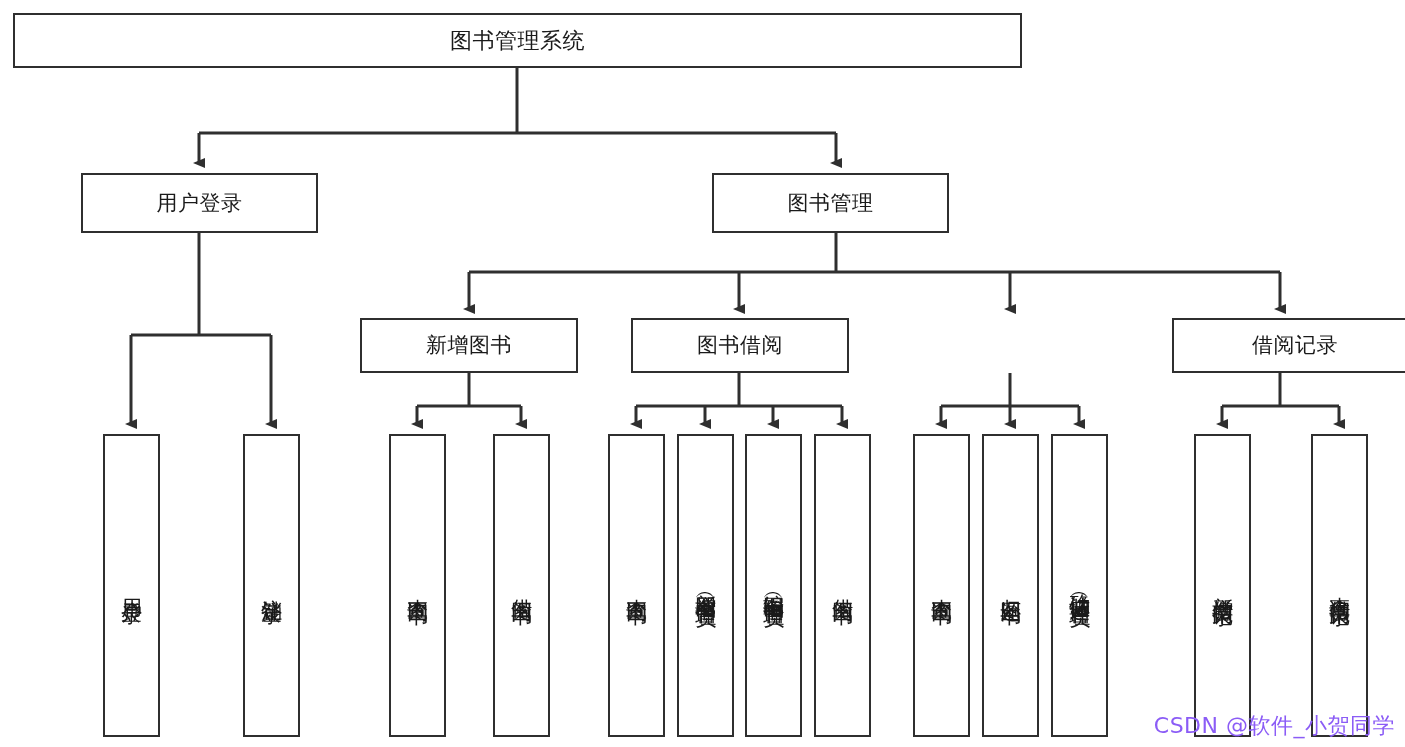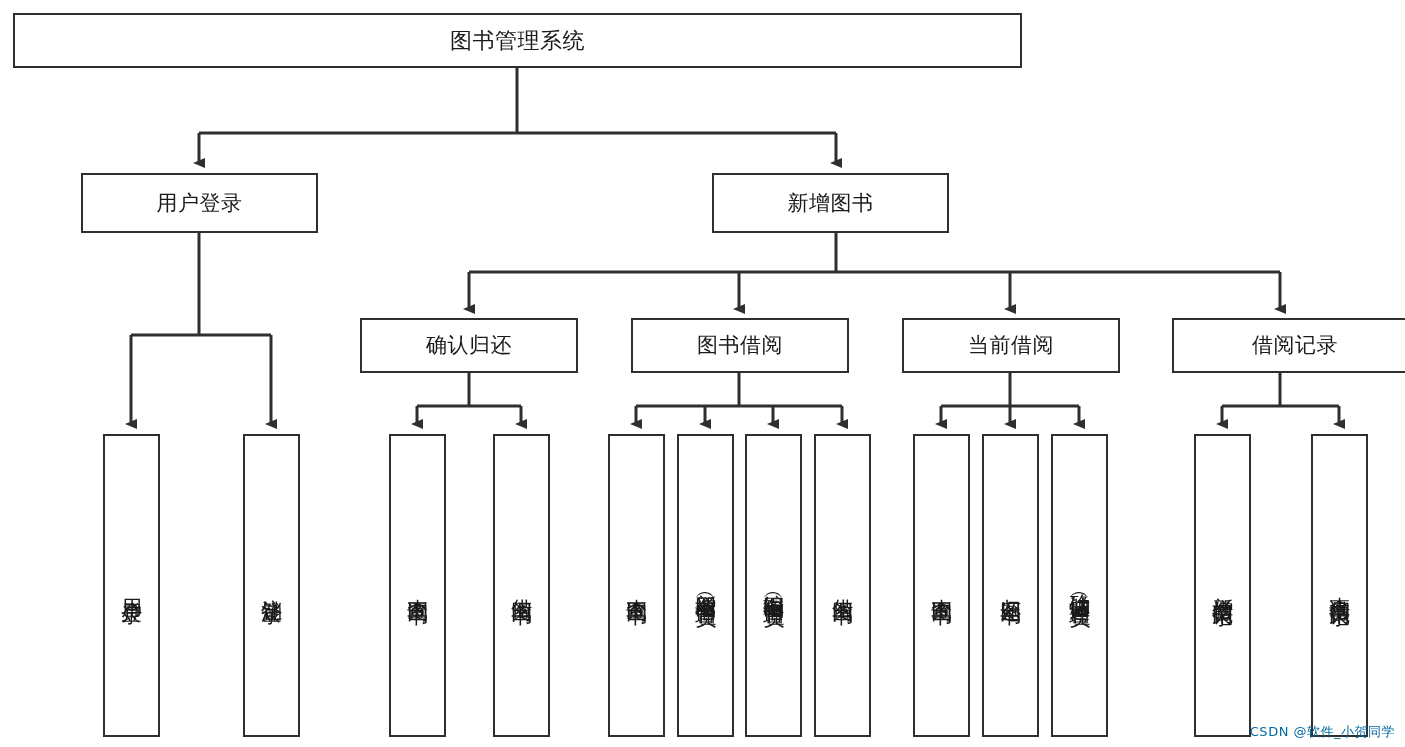--- a/index.html
+++ b/index.html
@@ -58,22 +58,22 @@
   .node-v .vlabel {
     writing-mode: vertical-rl;
     text-orientation: upright;
     display: block;
     max-height: 100%;
   }
   #watermark {
     position: absolute;
     right: 10px;
     bottom: 6px;
-    font-size: 13px;
-    color: #0369a1;
+    font-size: 22px;
+    color: #8b5cf6;
     letter-spacing: 0.5px;
     white-space: nowrap;
     user-select: none;
   }
 </style>
 </head>
 <body>
 
 <div id="diagram-root">
 
@@ -123,25 +123,24 @@
       <path d="M1280,373 L1280,406"></path>
       <path d="M1222,406 L1339,406"></path>
       <path d="M1222,406 L1222,424" marker-end="url(#arrow)"></path>
       <path d="M1339,406 L1339,424" marker-end="url(#arrow)"></path>
     </g>
   </svg>
 
   <div class="node node-h node-root" style="left:13px; top:13px; width:1009px; height:55px;">图书管理系统</div>
 
   <div class="node node-h" style="left:81px; top:173px; width:237px; height:60px;">用户登录</div>
-  <div class="node node-h" style="left:712px; top:173px; width:237px; height:60px;">新增图书</div>
+  <div class="node node-h" style="left:712px; top:173px; width:237px; height:60px;">图书管理</div>
 
-  <div class="node node-h" style="left:360px; top:318px; width:218px; height:55px;">确认归还</div>
+  <div class="node node-h" style="left:360px; top:318px; width:218px; height:55px;">新增图书</div>
   <div class="node node-h" style="left:631px; top:318px; width:218px; height:55px;text-align:center;">图书借阅</div>
-  <div class="node node-h" style="left:902px; top:318px; width:218px; height:55px;">当前借阅</div>
   <div class="node node-h" style="left:1172px; top:318px; width:246px; height:55px;">借阅记录</div>
 
   <div class="node node-v" style="left:103px; top:434px; width:57px; height:303px;">
     <span class="vlabel">用户登录</span>
   </div>
   <div class="node node-v" style="left:243px; top:434px; width:57px; height:303px;">
     <span class="vlabel">注销登录</span>
   </div>
 
   <div class="node node-v" style="left:389px; top:434px; width:57px; height:303px;">

